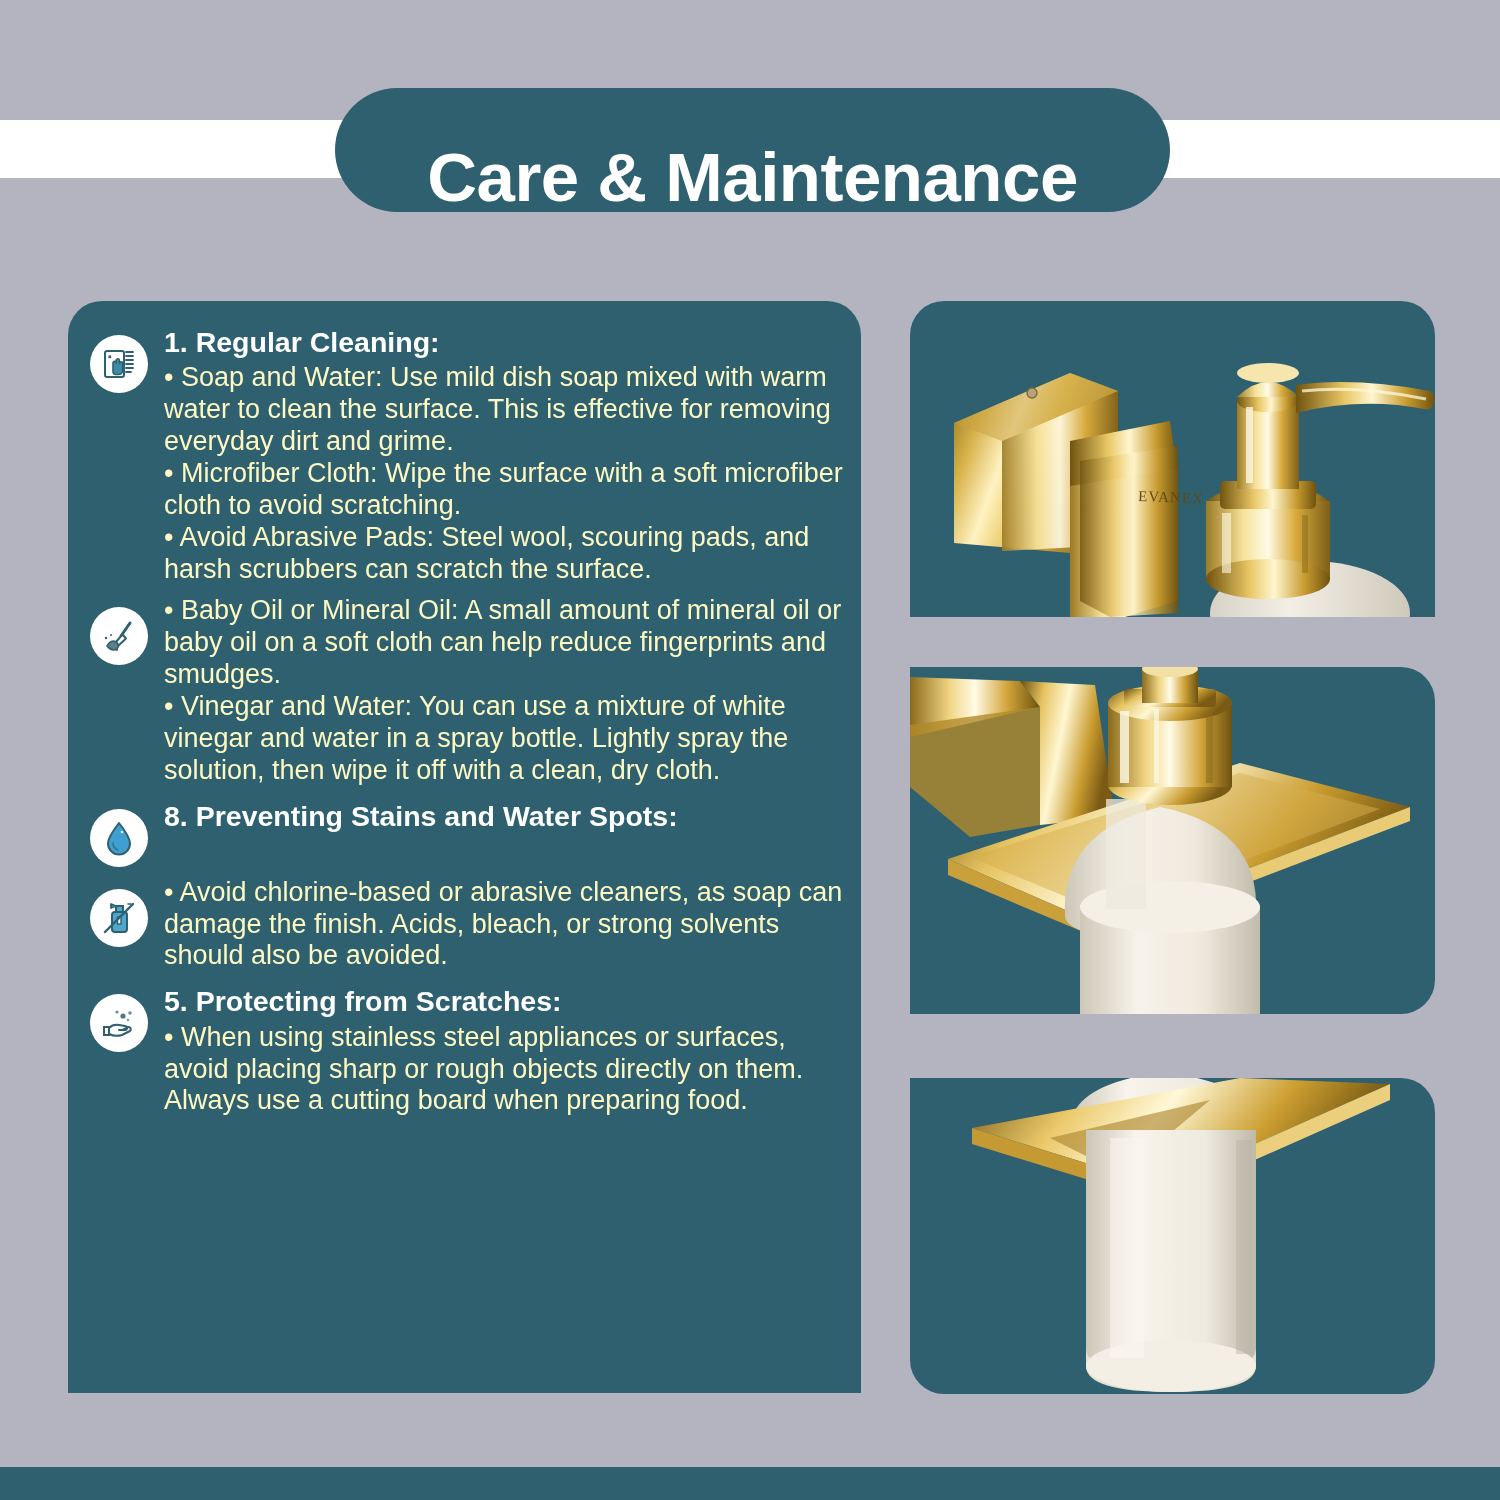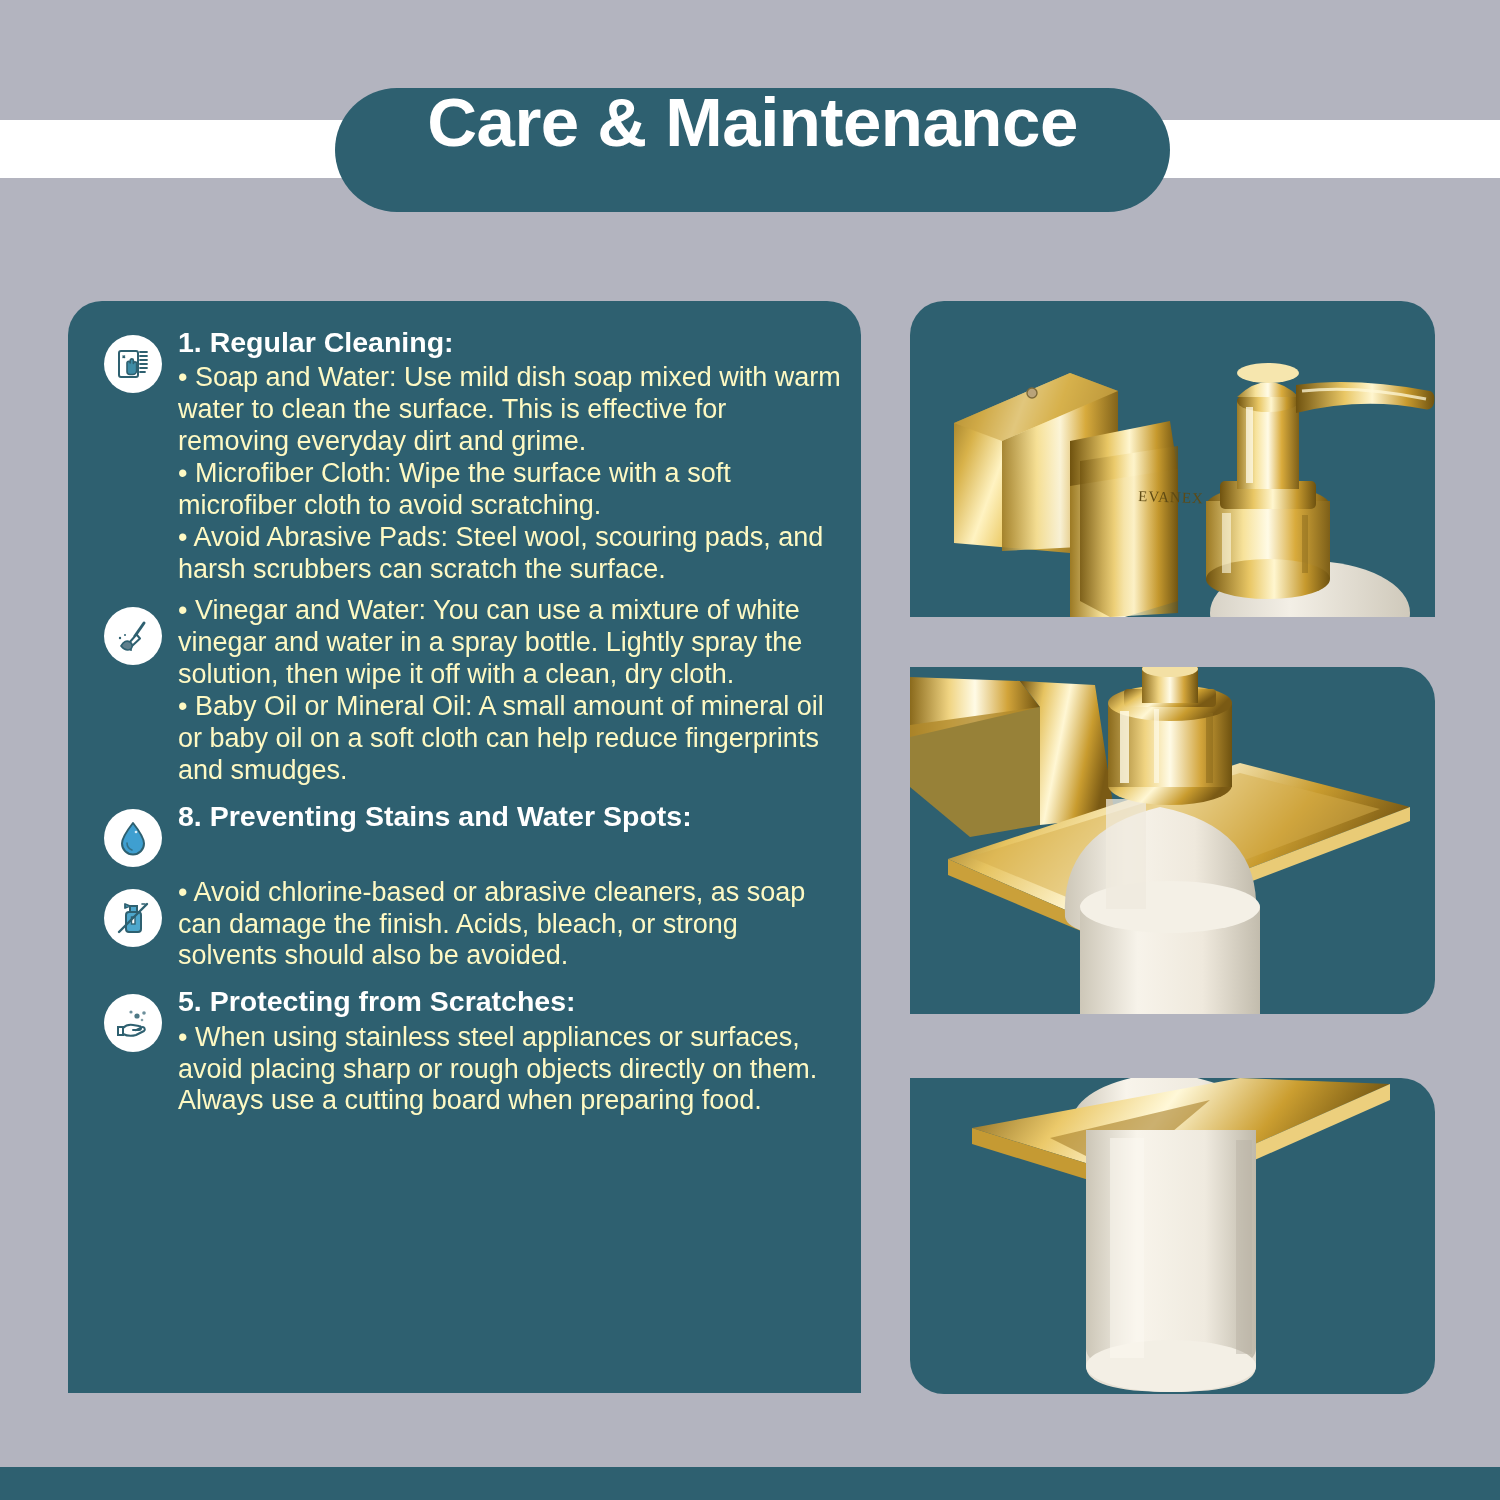--- a/index.html
+++ b/index.html
@@ -25,21 +25,21 @@
 
   .title-pill {
     position: absolute;
     left: 335px;
     top: 88px;
     width: 835px;
     height: 124px;
     background: #2e6070;
     border-radius: 62px;
     display: flex;
-    align-items: flex-start;
+    align-items: flex-end;
     justify-content: center;
   }
 
   .title-pill-text {
     color: #ffffff;
     font-size: 69px;
     font-weight: bold;
     letter-spacing: -0.5px;
     line-height: 1;
     white-space: nowrap;
@@ -47,21 +47,21 @@
 
   
   .text-panel {
     position: absolute;
     left: 68px;
     top: 301px;
     width: 793px;
     height: 1092px;
     background: #2e6070;
     border-radius: 34px 34px 0 0;
-    padding: 22px 18px 10px 36px;
+    padding: 22px 18px 10px 22px;
   }
 
   .section {
     display: flex;
     align-items: flex-start;
     margin-bottom: 10px;
   }
   .section:last-child { margin-bottom: 16px; }
 
   .sec-icon {
@@ -158,22 +158,22 @@
       <svg width="40" height="40" viewBox="0 0 40 40">
         <path d="M31 7 L22 20" stroke="#2e6070" stroke-width="3" stroke-linecap="round"></path>
         <path d="M23.5 18.5 L16 27 l3 3 l8-7.5 z" fill="#ffffff" stroke="#2e6070" stroke-width="2" stroke-linejoin="round"></path>
         <path d="M8 30 q4-7 9-4 q4 3 1 7 q-5 3 -10 -3 z" fill="#5f7f8c" stroke="#2e6070" stroke-width="1.6"></path>
         <circle cx="7" cy="22" r="1.2" fill="#2e6070"></circle>
         <circle cx="12" cy="19" r="1" fill="#2e6070"></circle>
         <circle cx="18" cy="34" r="1" fill="#2e6070"></circle>
       </svg>
     </div>
     <div class="sec-body">
+      <div class="sec-line">•   Baby Oil or Mineral Oil: A small amount of mineral oil or baby oil on a soft cloth can help reduce fingerprints and smudges.</div>
       <div class="sec-line">• Vinegar and Water: You can use a mixture of white vinegar and water in a spray bottle. Lightly spray the solution, then wipe it off with a clean, dry cloth.</div>
-      <div class="sec-line">•   Baby Oil or Mineral Oil: A small amount of mineral oil or baby oil on a soft cloth can help reduce fingerprints and smudges.</div>
     </div>
   </div>
 
   <div class="section">
     <div class="sec-icon">
       <svg width="40" height="40" viewBox="0 0 40 40">
         <path d="M20 5 C20 5 9 19 9 25.5 A11 11 0 0 0 31 25.5 C31 19 20 5 20 5 Z" fill="#3f9fd0" stroke="#2e6070" stroke-width="2" stroke-linejoin="round"></path>
         <path d="M14 25 q0 5 5 7" fill="none" stroke="#2e6070" stroke-width="1.6" stroke-linecap="round" opacity="0.75"></path>
         <circle cx="23" cy="14" r="1.3" fill="#ffffff" opacity="0.8"></circle>
       </svg>

